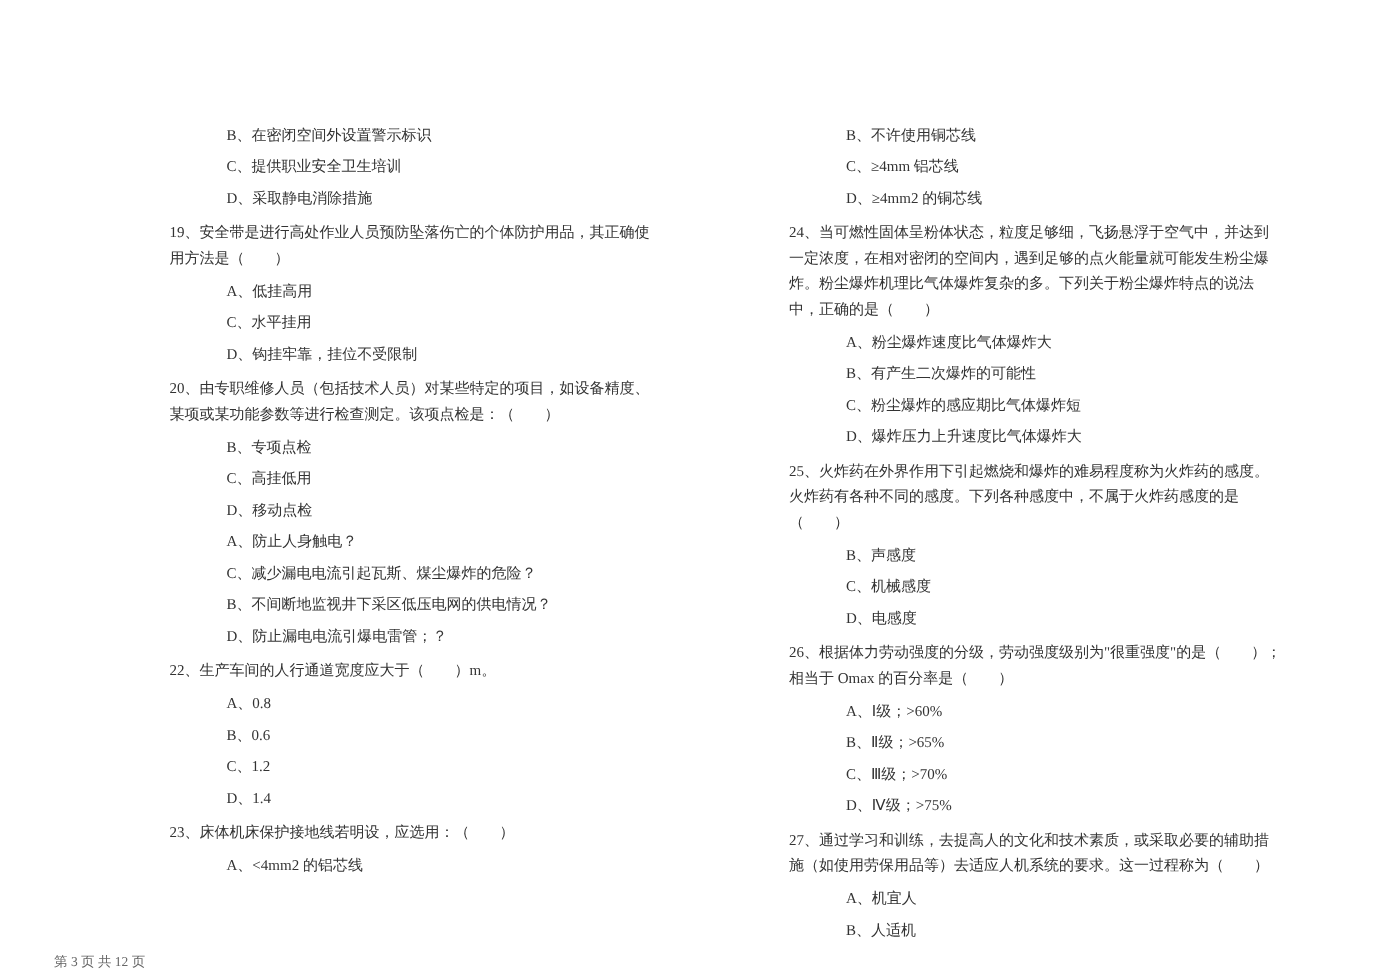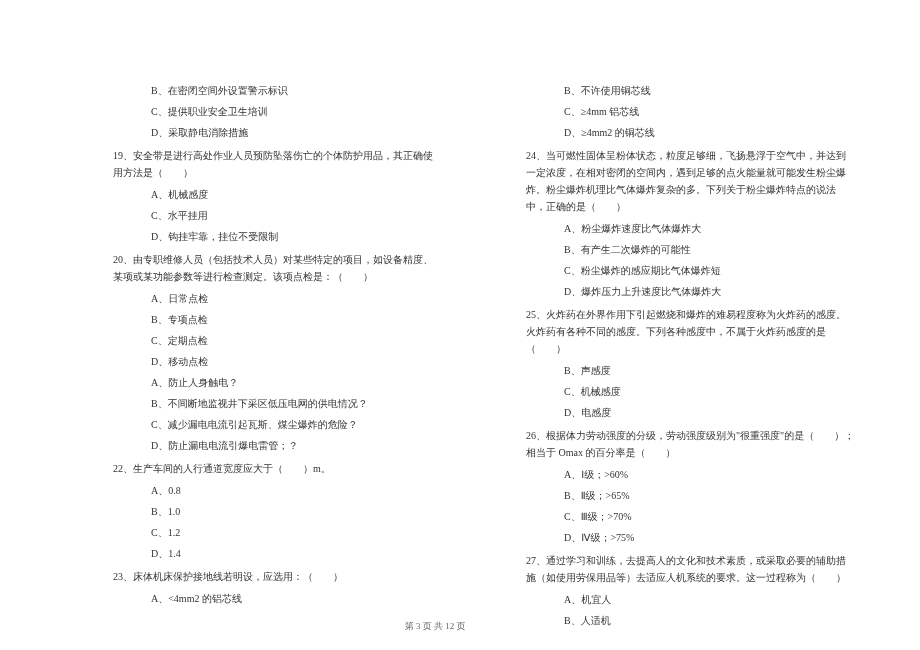--- a/index.html
+++ b/index.html
@@ -36,55 +36,53 @@
       margin: 5px 0 5px 38px;
       line-height: 1.6;
     }
     .question-line {
       margin: 6px 0;
       line-height: 1.7;
       padding-left: 0;
     }
     .footer {
       position: absolute;
-      bottom: 29px;
+      bottom: 14px;
       width: 798px;
-      text-align: center;
       font-size: 9px;
       color: #666;
     }
   </style>
 </head>
 <body>
 
 <div class="page-container">
   <div class="column column-left">
     <div class="option-line">B、在密闭空间外设置警示标识</div>
     <div class="option-line">C、提供职业安全卫生培训</div>
     <div class="option-line">D、采取静电消除措施</div>
 
     <div class="question-line">19、安全带是进行高处作业人员预防坠落伤亡的个体防护用品，其正确使用方法是（　　）</div>
-    <div class="option-line">A、机械感度</div>
+    <div class="option-line">A、低挂高用</div>
     <div class="option-line">C、水平挂用</div>
     <div class="option-line">D、钩挂牢靠，挂位不受限制</div>
 
     <div class="question-line">20、由专职维修人员（包括技术人员）对某些特定的项目，如设备精度、某项或某功能参数等进行检查测定。该项点检是：（　　）</div>
-    <div class="option-line">A、日常点检</div>
     <div class="option-line">B、专项点检</div>
-    <div class="option-line">C、定期点检</div>
+    <div class="option-line">C、高挂低用</div>
     <div class="option-line">D、移动点检</div>
 
     <div class="option-line">A、防止人身触电？</div>
+    <div class="option-line">C、减少漏电电流引起瓦斯、煤尘爆炸的危险？</div>
     <div class="option-line">B、不间断地监视井下采区低压电网的供电情况？</div>
-    <div class="option-line">C、减少漏电电流引起瓦斯、煤尘爆炸的危险？</div>
     <div class="option-line">D、防止漏电电流引爆电雷管；？</div>
 
     <div class="question-line">22、生产车间的人行通道宽度应大于（　　）m。</div>
     <div class="option-line">A、0.8</div>
-    <div class="option-line">B、1.0</div>
+    <div class="option-line">B、0.6</div>
     <div class="option-line">C、1.2</div>
     <div class="option-line">D、1.4</div>
 
     <div class="question-line">23、床体机床保护接地线若明设，应选用：（　　）</div>
     <div class="option-line">A、&lt;4mm2 的铝芯线</div>
   </div>
 
   <div class="column column-right">
     <div class="option-line">B、不许使用铜芯线</div>
     <div class="option-line">C、≥4mm 铝芯线</div>

